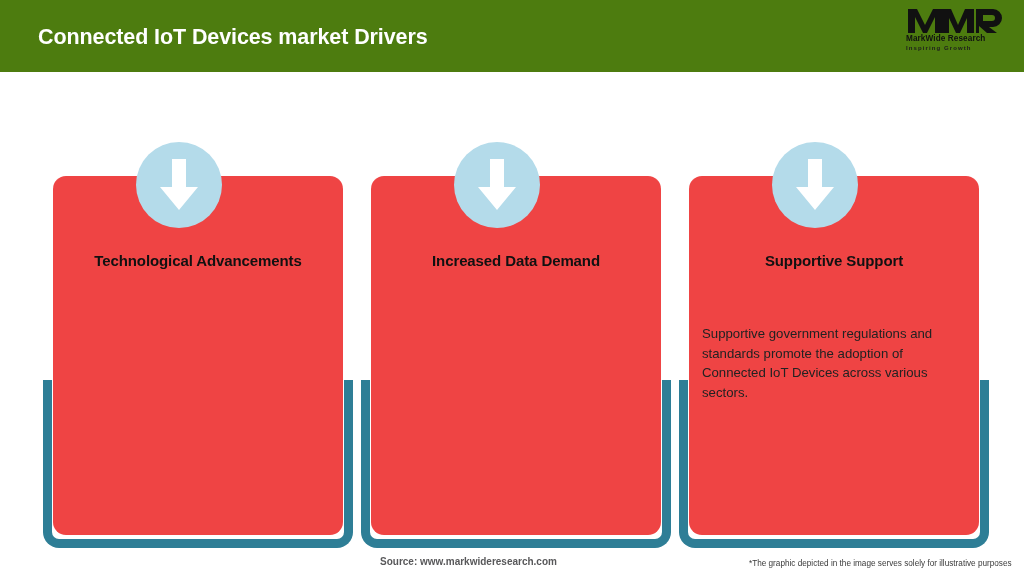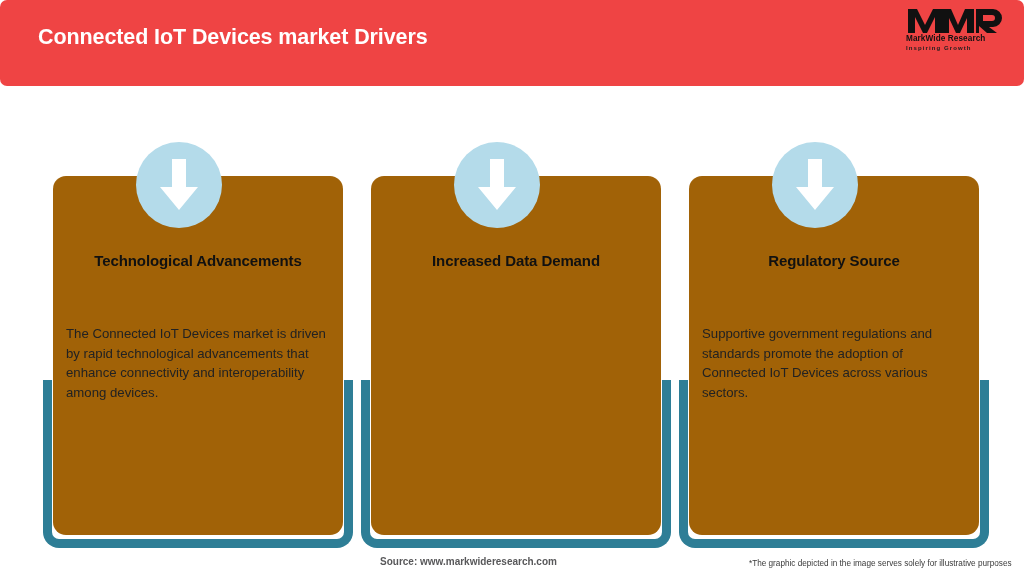--- a/index.html
+++ b/index.html
@@ -14,23 +14,22 @@
     overflow: hidden;
     position: relative;
   }
 
   
   .header {
     position: absolute;
     left: 0;
     top: 0;
     width: 1024px;
-    height: 86px;
-    background: #ef4444;
-    border-radius: 7px;
+    height: 72px;
+    background: #4d7c0f;
   }
   .header-title {
     position: absolute;
     left: 38px;
     top: 25px;
     font-size: 21.5px;
     font-weight: bold;
     color: #ffffff;
     letter-spacing: -0.1px;
     white-space: nowrap;
@@ -100,21 +99,21 @@
     border-bottom-right-radius: 16px;
     box-sizing: border-box;
   }
 
   .card {
     position: absolute;
     left: 13px;
     top: 80px;
     width: 290px;
     height: 359px;
-    background: #a16207;
+    background: #ef4444;
     border-radius: 13px;
     box-sizing: border-box;
   }
 
   .card-title {
     position: absolute;
     left: 0;
     top: 76px;
     width: 290px;
     text-align: center;
@@ -191,21 +190,20 @@
     <span class="logo-tag">Inspiring Growth</span>
   </div>
 </div>
 
 <div class="board">
 
   <div class="col col-0">
     <div class="bracket"></div>
     <div class="card">
       <div class="card-title">Technological Advancements</div>
-      <div class="card-body">The Connected IoT Devices market is driven by rapid technological advancements that enhance connectivity and interoperability among devices.</div>
     </div>
     <div class="badge">
       <svg width="40" height="52" viewBox="0 0 40 52" xmlns="http://www.w3.org/2000/svg">
         <polygon points="13,0 27,0 27,28 39,28 20,51 1,28 13,28" fill="#ffffff"></polygon>
       </svg>
     </div>
   </div>
 
   <div class="col col-1">
     <div class="bracket"></div>
@@ -215,21 +213,21 @@
     <div class="badge">
       <svg width="40" height="52" viewBox="0 0 40 52" xmlns="http://www.w3.org/2000/svg">
         <polygon points="13,0 27,0 27,28 39,28 20,51 1,28 13,28" fill="#ffffff"></polygon>
       </svg>
     </div>
   </div>
 
   <div class="col col-2">
     <div class="bracket"></div>
     <div class="card">
-      <div class="card-title">Regulatory Source</div>
+      <div class="card-title">Supportive Support</div>
       <div class="card-body">Supportive government regulations and standards promote the adoption of Connected IoT Devices across various sectors.</div>
     </div>
     <div class="badge">
       <svg width="40" height="52" viewBox="0 0 40 52" xmlns="http://www.w3.org/2000/svg">
         <polygon points="13,0 27,0 27,28 39,28 20,51 1,28 13,28" fill="#ffffff"></polygon>
       </svg>
     </div>
   </div>
 
 </div>

